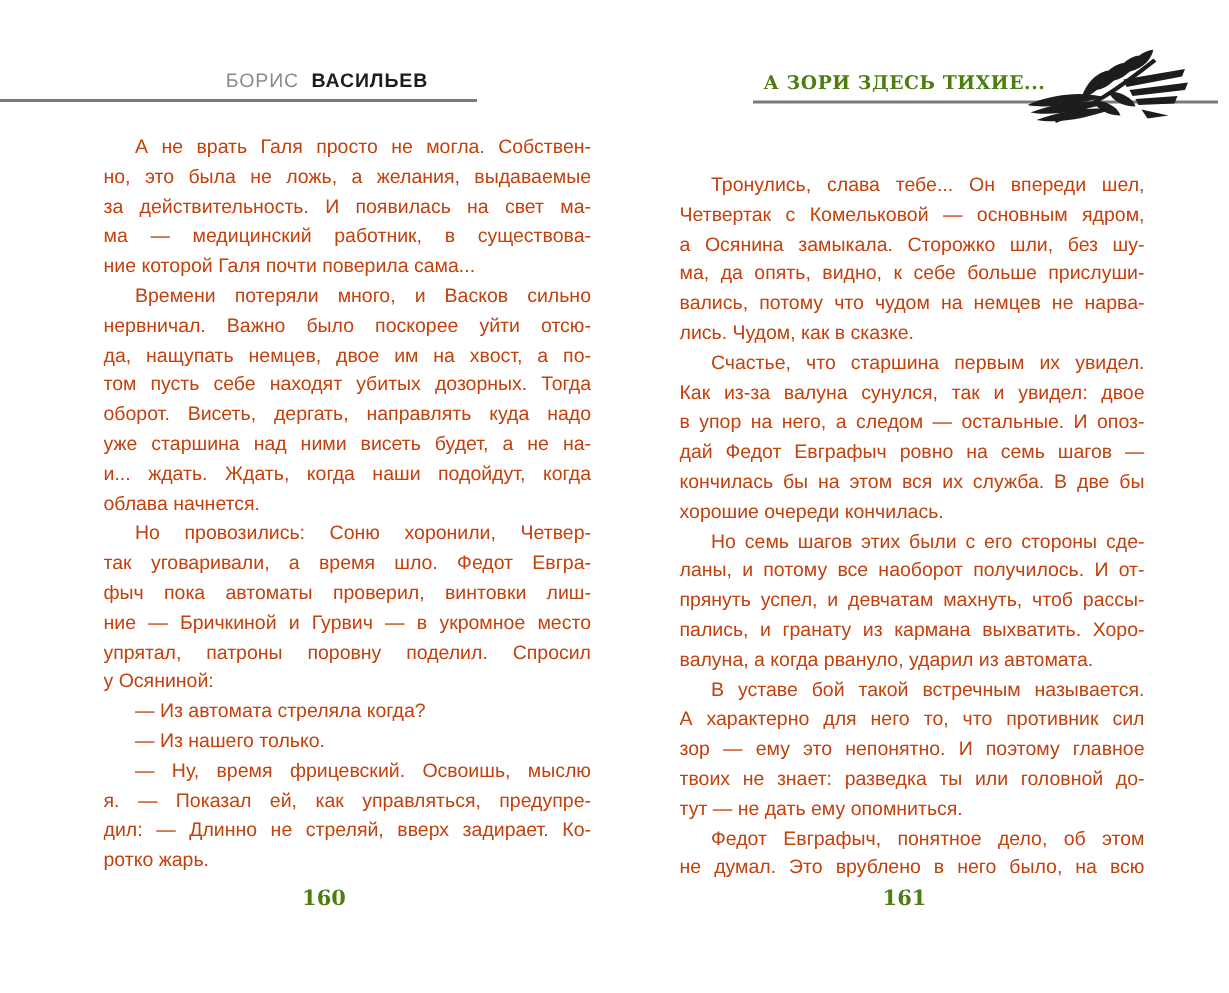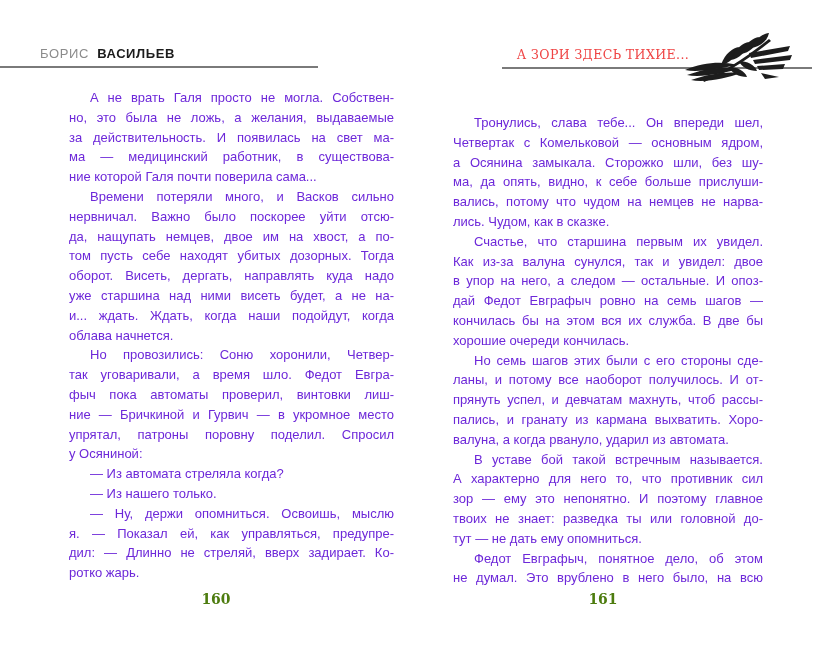--- a/index.html
+++ b/index.html
@@ -6,43 +6,42 @@
   .spread{
     position:relative;
     width:819px;height:662px;
     background:#ffffff;
     font-family:"Liberation Sans", sans-serif;
     overflow:hidden;
   }
   
   .head-left{
     position:absolute;left:0;top:46px;width:436px;
-    font-size:13px;letter-spacing:.6px;
+    text-align:center;font-size:13px;letter-spacing:.6px;
     white-space:nowrap;
-    padding-left:40px;
   }
   .head-left .author-first{color:#8b8b8b;font-weight:400;}
   .head-left .author-last{color:#1c1c1c;font-weight:700;margin-left:4px;}
   .head-right{
     position:absolute;left:470px;top:47px;width:266px;
     text-align:center;
     font-family:"DejaVu Serif", serif;
-    font-weight:400;font-size:12.5px;letter-spacing:.4px;
-    color:#ef4444;white-space:nowrap;
+    font-weight:700;font-size:12.5px;letter-spacing:.4px;
+    color:#4d7c0f;white-space:nowrap;
   }
   .rule{position:absolute;height:2px;background:#7a7a7a;}
   .rule-left{left:0;top:66px;width:318px;}
   .rule-right{left:502px;top:67px;width:310px;}
   .ornament{position:absolute;left:683px;top:33px;width:115px;height:52px;}
   
   .col{position:absolute;top:88px;}
   .col-left{left:69px;width:325px;}
   .col-right{left:453px;width:310px;margin-top:25px;}
   .jline{
-    font-size:13px;line-height:19.8px;color:#6d28d9;
+    font-size:13px;line-height:19.8px;color:#c2410c;
     text-align:justify;text-align-last:justify;text-justify:inter-word;
     white-space:normal;overflow:hidden;
   }
   .jline.indent{text-indent:21px;}
   .jline.parend{text-align-last:left;}
   
   .folio{
     position:absolute;top:591px;
     font-family:"DejaVu Serif", serif;font-weight:700;
     font-size:14px;color:#4d7c0f;width:60px;text-align:center;
@@ -103,21 +102,21 @@
       <div class="jline">и... ждать. Ждать, когда наши подойдут, когда</div>
       <div class="jline parend">облава начнется.</div>
       <div class="jline indent">Но провозились: Соню хоронили, Четвер-</div>
       <div class="jline">так уговаривали, а время шло. Федот Евгра-</div>
       <div class="jline">фыч пока автоматы проверил, винтовки лиш-</div>
       <div class="jline">ние — Бричкиной и Гурвич — в укромное место</div>
       <div class="jline">упрятал, патроны поровну поделил. Спросил</div>
       <div class="jline parend">у Осяниной:</div>
       <div class="jline indent parend">— Из автомата стреляла когда?</div>
       <div class="jline indent parend">— Из нашего только.</div>
-      <div class="jline indent">— Ну, держи опомниться. Освоишь, мыслю</div>
+      <div class="jline indent">— Ну, время фрицевский. Освоишь, мыслю</div>
       <div class="jline">я. — Показал ей, как управляться, предупре-</div>
       <div class="jline">дил: — Длинно не стреляй, вверх задирает. Ко-</div>
       <div class="jline parend">ротко жарь.</div>
     </div>
   <div class="col col-right">
       <div class="jline indent">Тронулись, слава тебе... Он впереди шел,</div>
       <div class="jline">Четвертак с Комельковой — основным ядром,</div>
       <div class="jline">а Осянина замыкала. Сторожко шли, без шу-</div>
       <div class="jline">ма, да опять, видно, к себе больше прислуши-</div>
       <div class="jline">вались, потому что чудом на немцев не нарва-</div>

